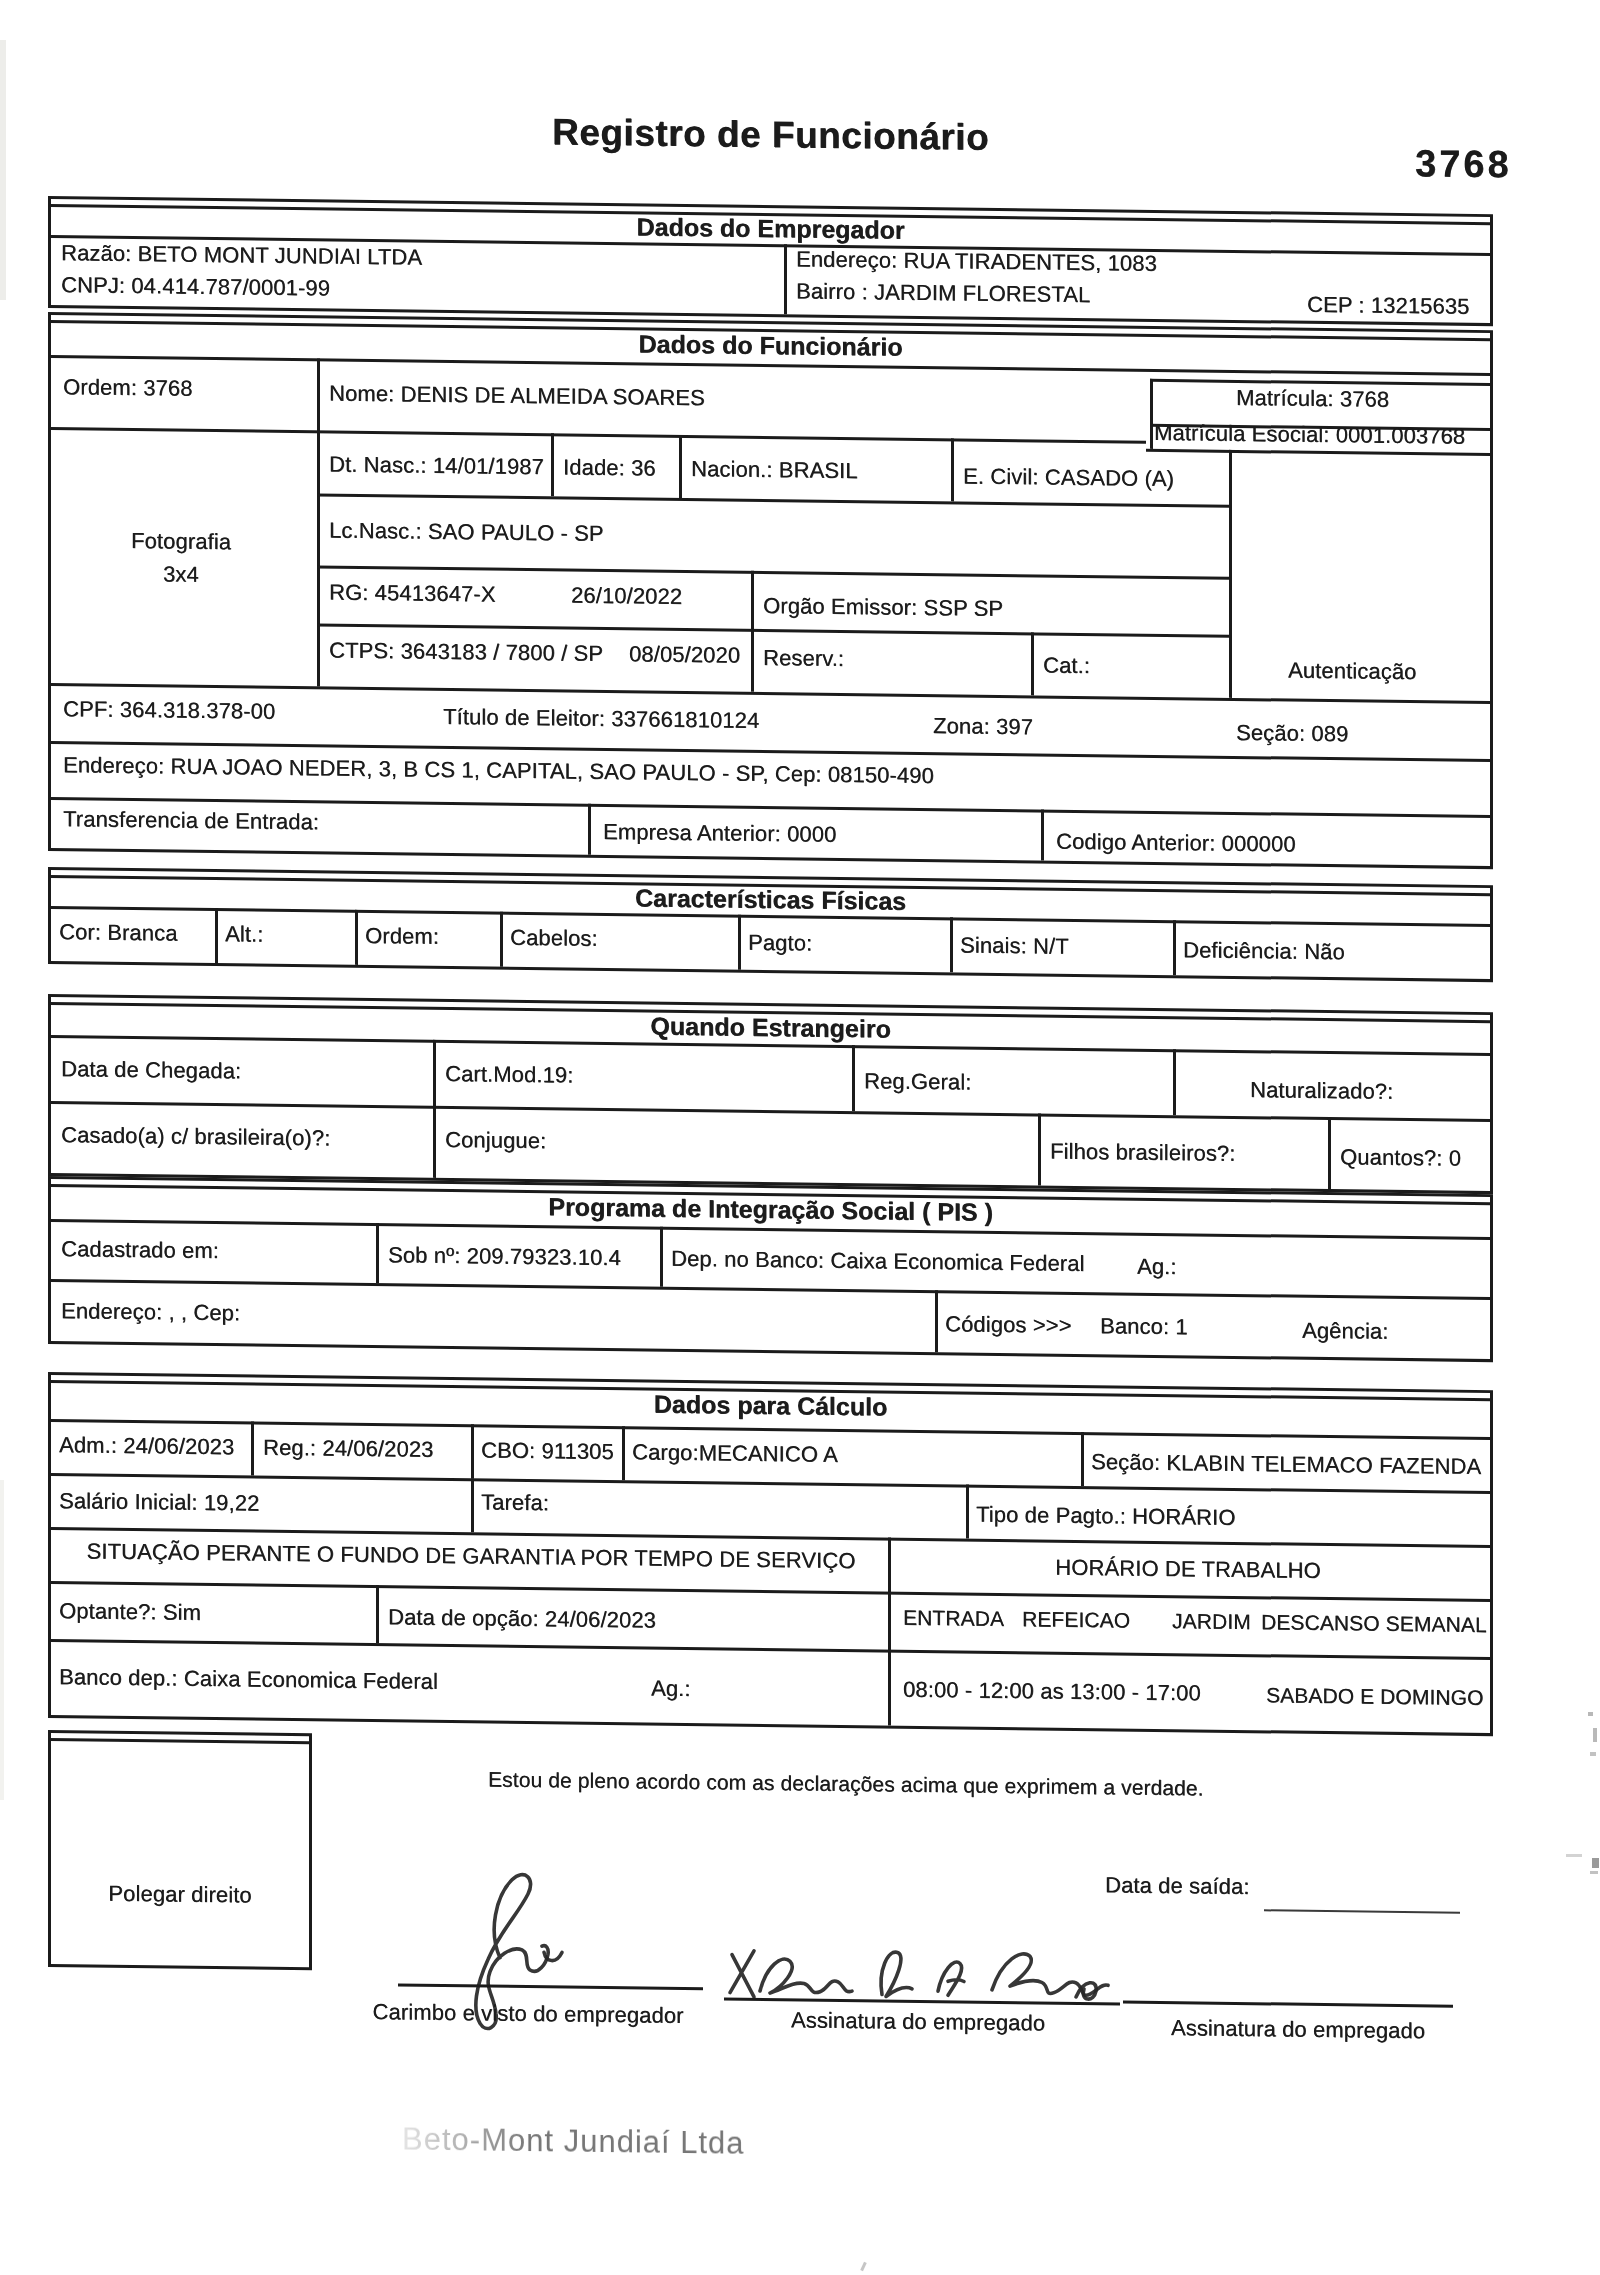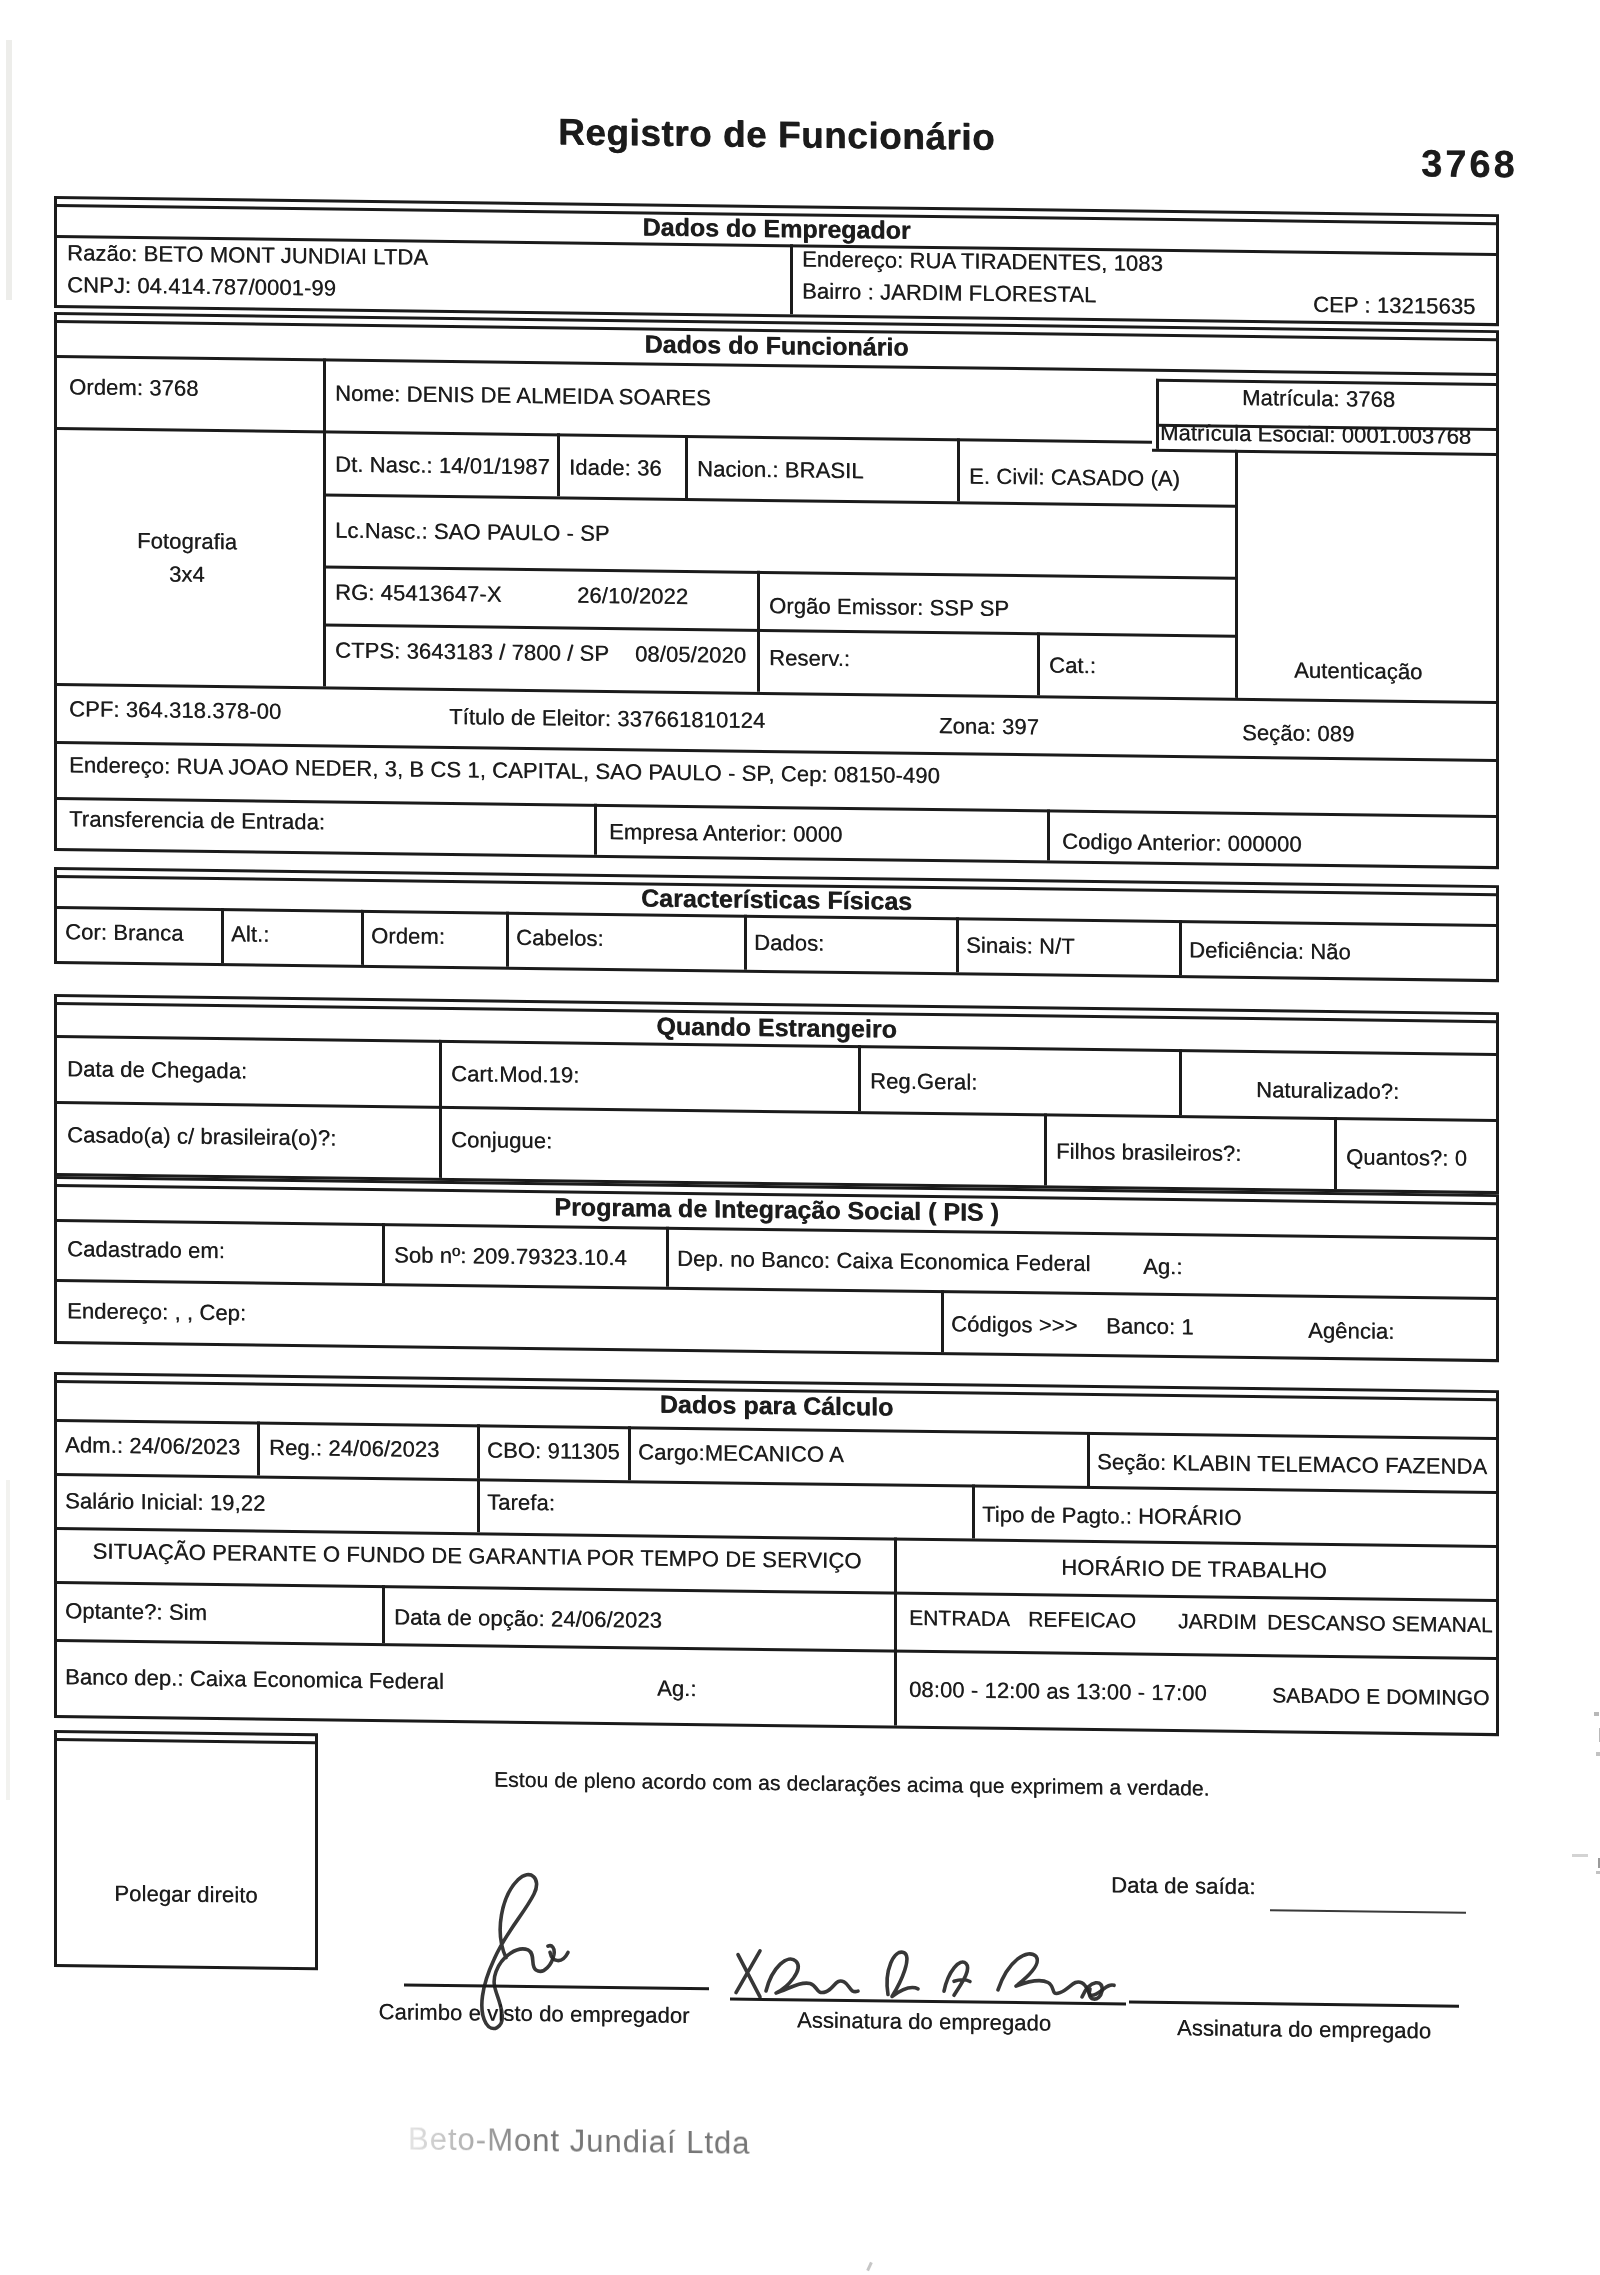--- a/index.html
+++ b/index.html
@@ -2,21 +2,21 @@
 <html><head>
 <meta charset="utf-8">
 <style>
   html,body{margin:0;padding:0;}
   body{
     width:1600px;height:2275px;overflow:hidden;position:relative;
     background:#ffffff;
     font-family:"Liberation Sans",sans-serif;
     color:#1c1c1c;
   }
-  .page{position:absolute;inset:0;background:#ffffff;margin-left:6px;}
+  .page{position:absolute;inset:0;background:#ffffff;}
   
   .form{
     position:absolute;left:48px;top:100px;width:1445px;height:2110px;
     transform:skewY(0.72deg);transform-origin:0 0;
   }
   .t{
     position:absolute;white-space:nowrap;font-size:22px;line-height:1.1;
     color:#1b1b1b;text-shadow:0.4px 0.2px 0 rgba(26,26,26,.8);
     letter-spacing:.1px;
   }
@@ -141,21 +141,21 @@
       <div class="sec-h" style="top:6px;">Características Físicas</div>
       <div class="hl" style="top:36px;left:0;width:1439px;"></div>
       <div class="t" style="left:8px;top:50px;">Cor: Branca</div>
       <div class="vl" style="left:164px;top:36px;height:55px;"></div>
       <div class="t" style="left:174px;top:50px;">Alt.:</div>
       <div class="vl" style="left:304px;top:36px;height:55px;"></div>
       <div class="t" style="left:314px;top:50px;">Ordem:</div>
       <div class="vl" style="left:449px;top:36px;height:55px;"></div>
       <div class="t" style="left:459px;top:50px;">Cabelos:</div>
       <div class="vl" style="left:687px;top:36px;height:55px;"></div>
-      <div class="t" style="left:697px;top:52px;">Dados:</div>
+      <div class="t" style="left:697px;top:52px;">Pagto:</div>
       <div class="vl" style="left:899px;top:36px;height:55px;"></div>
       <div class="t" style="left:909px;top:52px;">Sinais: N/T</div>
       <div class="vl" style="left:1122px;top:36px;height:55px;"></div>
       <div class="t" style="left:1132px;top:54px;">Deficiência: Não</div>
     </div>
 
     <div class="sec" style="top:894px;height:176px;">
       <div class="echo"></div>
       <div class="sec-h" style="top:7px;">Quando Estrangeiro</div>
       <div class="hl" style="top:38px;left:0;width:1439px;"></div>

